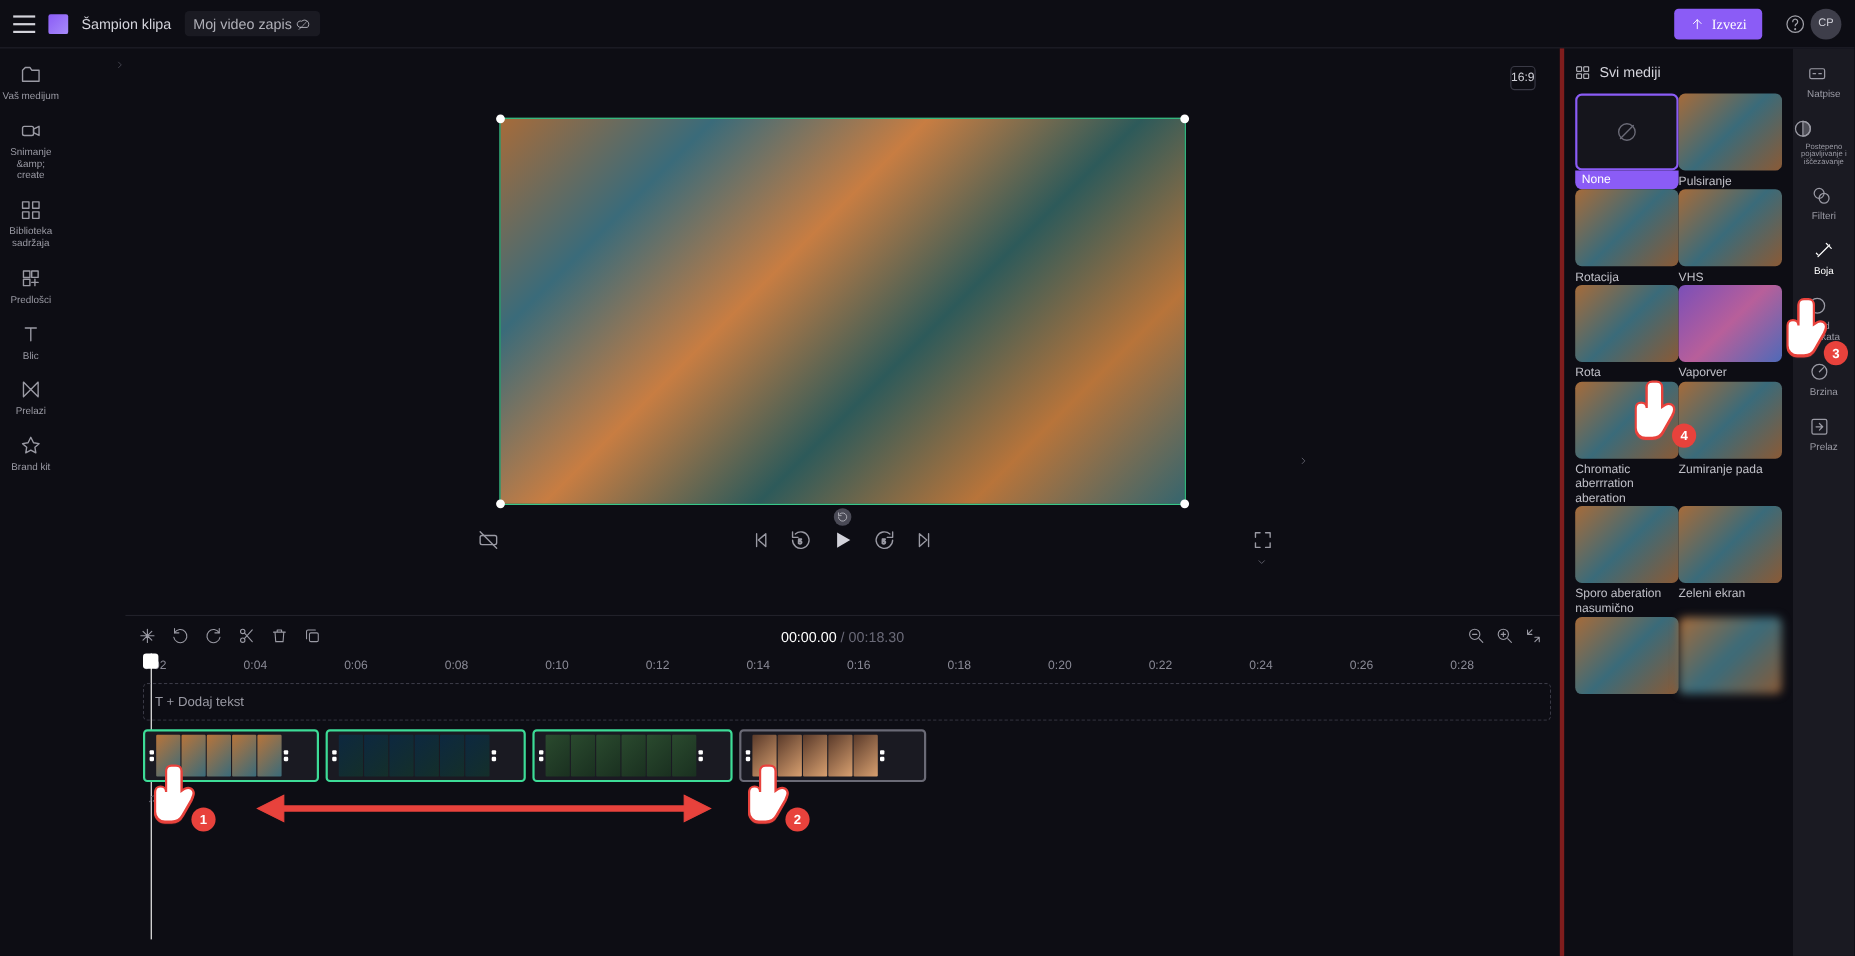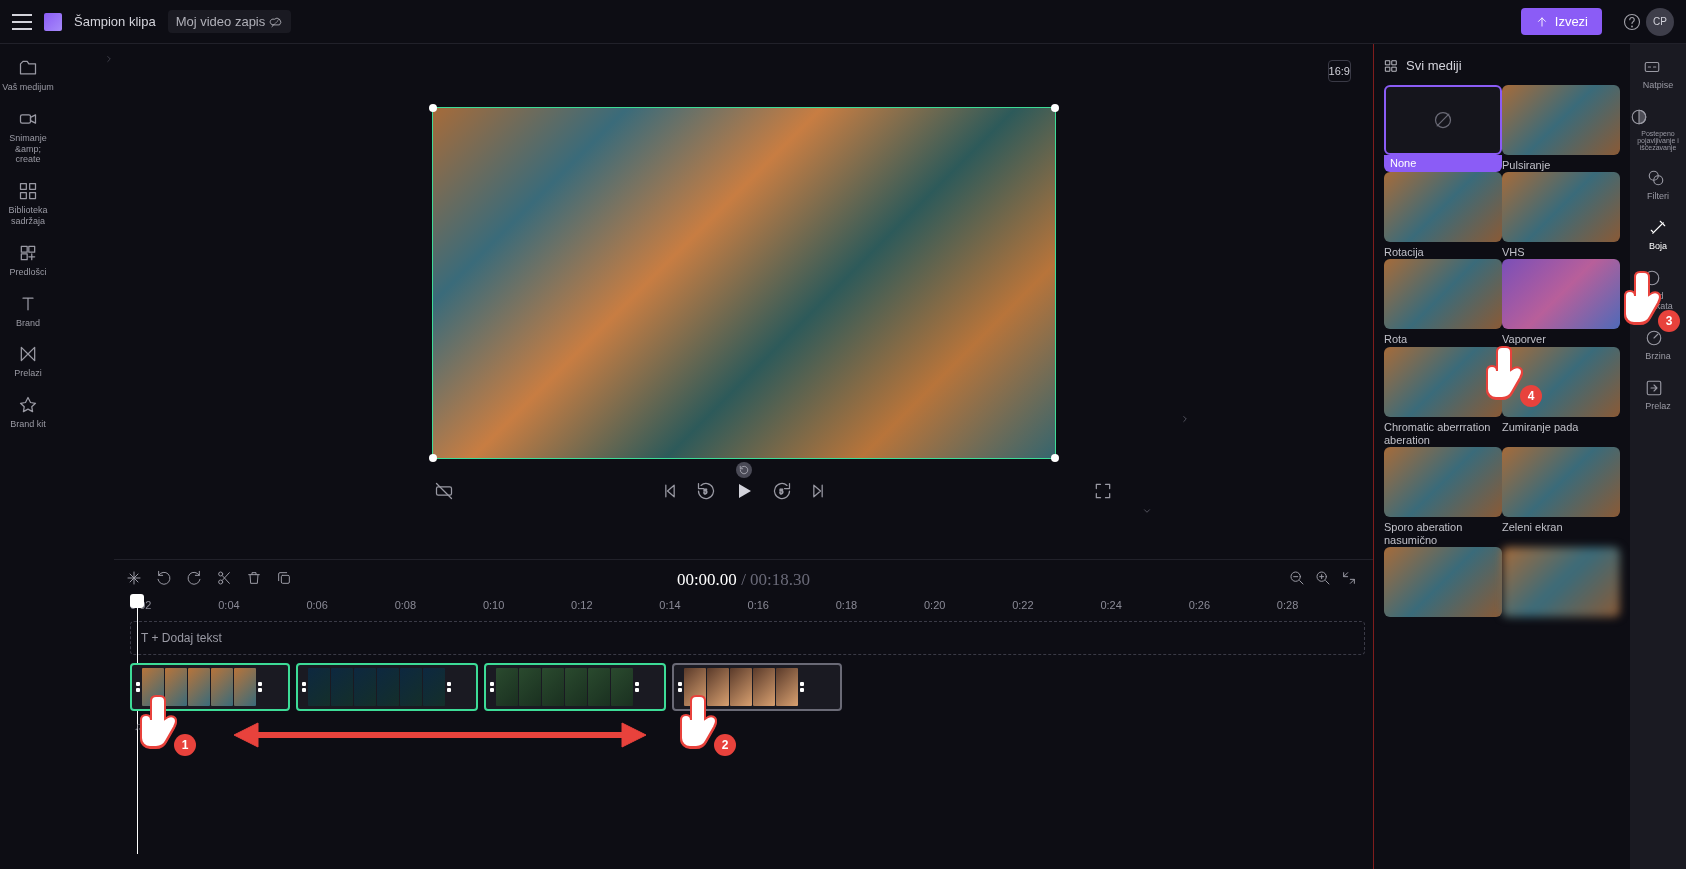--- a/index.html
+++ b/index.html
@@ -33,20 +33,21 @@
   background:#8b5cf6;
   color:#fff;
   padding:6px 14px;
   border:none;
   border-radius:4px;
   font-size:13px;
   display:flex;
   align-items:center;
   gap:6px;
   margin-right:12px;
+  font-family:Liberation Serif, serif;
 }
 .icon-btn {
   width:28px; height:28px; border-radius:50%;
   display:flex; align-items:center; justify-content:center;
   background:transparent; color:#a0a0a8; margin-left:4px;
 }
 .avatar { background:#3e3e4a; width:28px; height:28px; border-radius:50%; display:flex; align-items:center; justify-content:center; font-size:10px;}
 
 
 .main { display:flex; height:825px; }
@@ -141,21 +142,21 @@
   flex-direction:column;
 }
 .timeline-tools {
   display:flex;
   align-items:center;
   gap:14px;
   padding:10px 4px;
   position:relative;
 }
 .tool-icon { width:16px; height:16px; color:#9a9aa4; }
-.time-display { position:absolute; left:50%; transform:translateX(-50%); font-size:17px;font-family:Liberation Serif, serif; }
+.time-display { position:absolute; left:50%; transform:translateX(-50%); font-size:13px; }
 .time-current { color:#fff; }
 .time-sep, .time-total { color:#6a6a78; }
 .zoom-tools { position:absolute; right:8px; display:flex; gap:10px; }
 
 .time-ruler {
   height:22px;
   display:flex;
   position:relative;
   margin-left:8px;
 }
@@ -207,22 +208,22 @@
 .audio-track {
   margin-top:6px;
   height:18px;
   display:flex; align-items:center; gap:4px;
   color:#6a6a76; font-size:11px;
   padding:0 4px;
 }
 
 
 .right-panel {
-  width:257px;
-  border-left:1px solid #7f1d1d;
+  width:212px;
+  border-left:4px solid #7f1d1d;
   display:flex;
   flex-direction:column;
   padding:14px 10px;
   overflow:auto;
 }
 .panel-title {
   display:flex;align-items:center;gap:8px;
   font-size:13px; color:#d3d3db;
   margin-bottom:12px;
 }
@@ -366,21 +367,21 @@
           <rect x="13" y="4" width="7" height="7"></rect>
           <rect x="4" y="13" width="7" height="7"></rect>
           <path d="M16.5 13v7M13 16.5h7"></path>
         </svg>
       <span>Predlošci</span>
     </div>
     <div class="lsb-item">
       <svg class="lsb-icon stroke" viewBox="0 0 24 24">
           <path d="M6 5h12M12 5v14"></path>
         </svg>
-      <span>Brand</span>
+      <span>Blic</span>
     </div>
     <div class="lsb-item">
       <svg class="lsb-icon stroke" viewBox="0 0 24 24">
           <path d="M4 4l8 8-8 8zM20 4l-8 8 8 8z"></path>
         </svg>
       <span>Prelazi</span>
     </div>
     <div class="lsb-item">
       <svg class="lsb-icon stroke" viewBox="0 0 24 24">
           <path d="M12 3l3 6 6 1-4.5 4 1 6-5.5-3-5.5 3 1-6L3 10l6-1z"></path>

